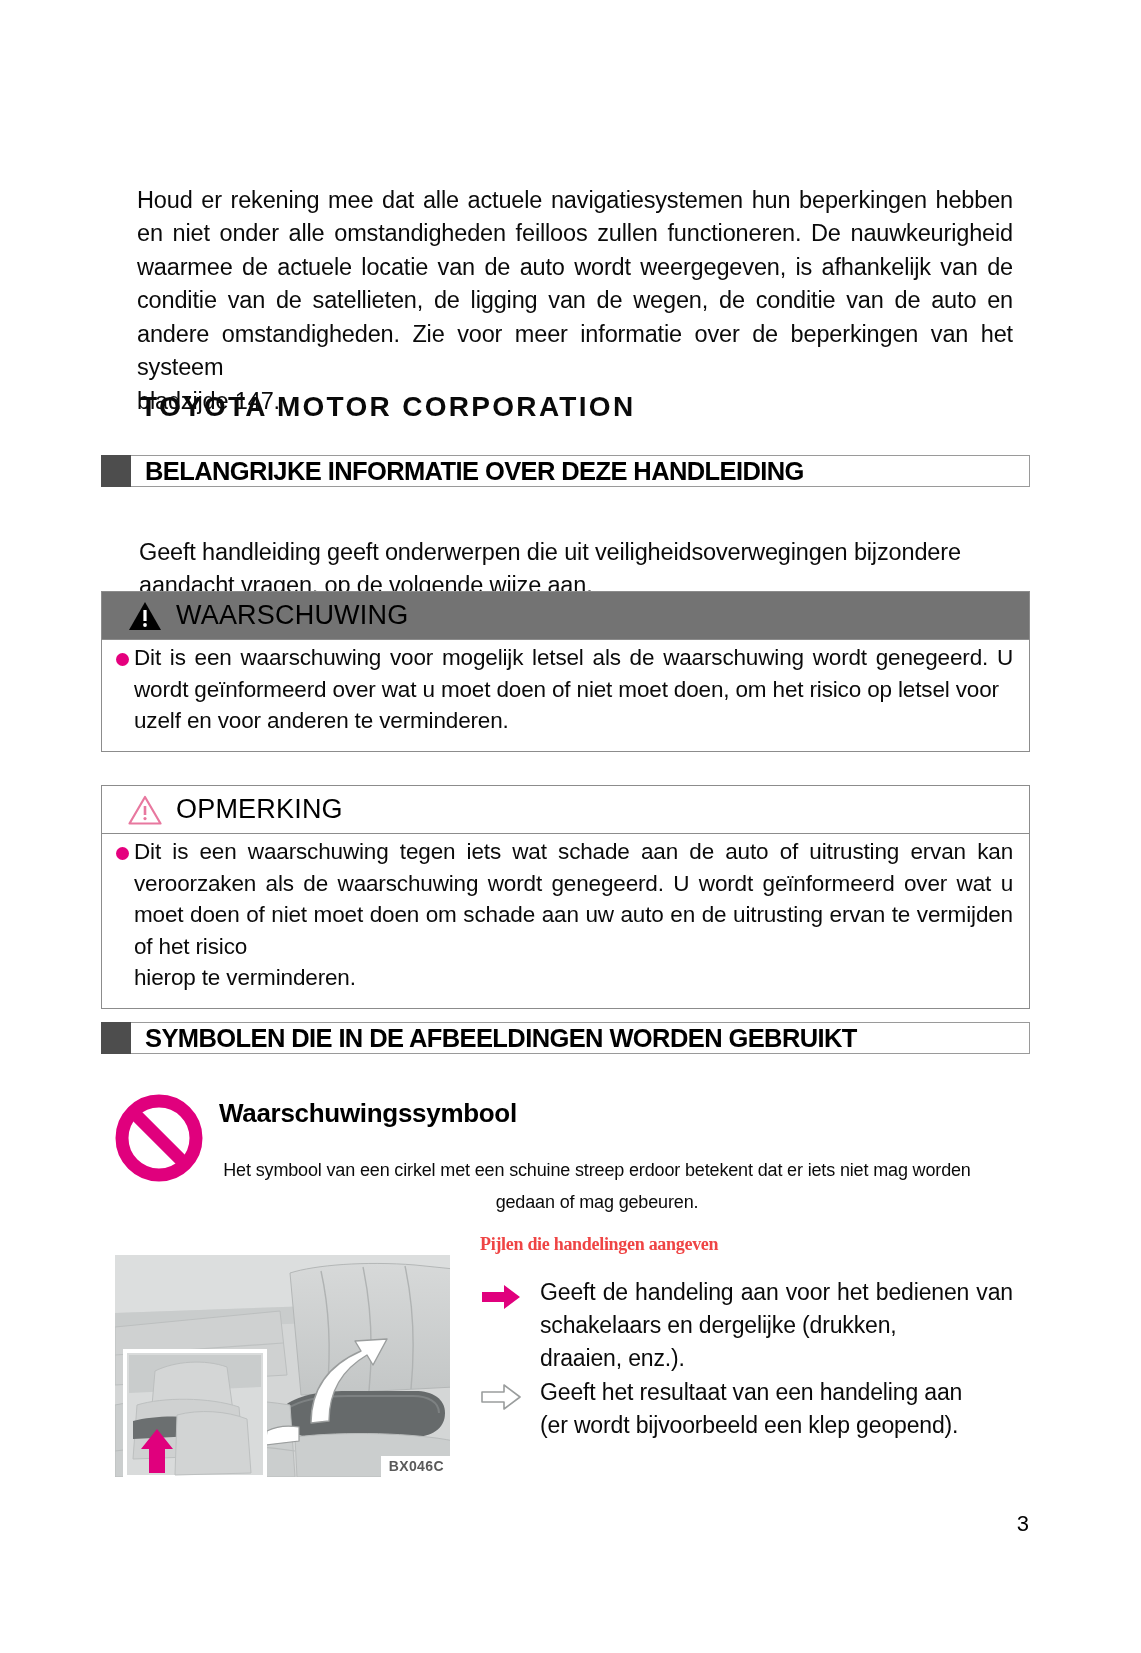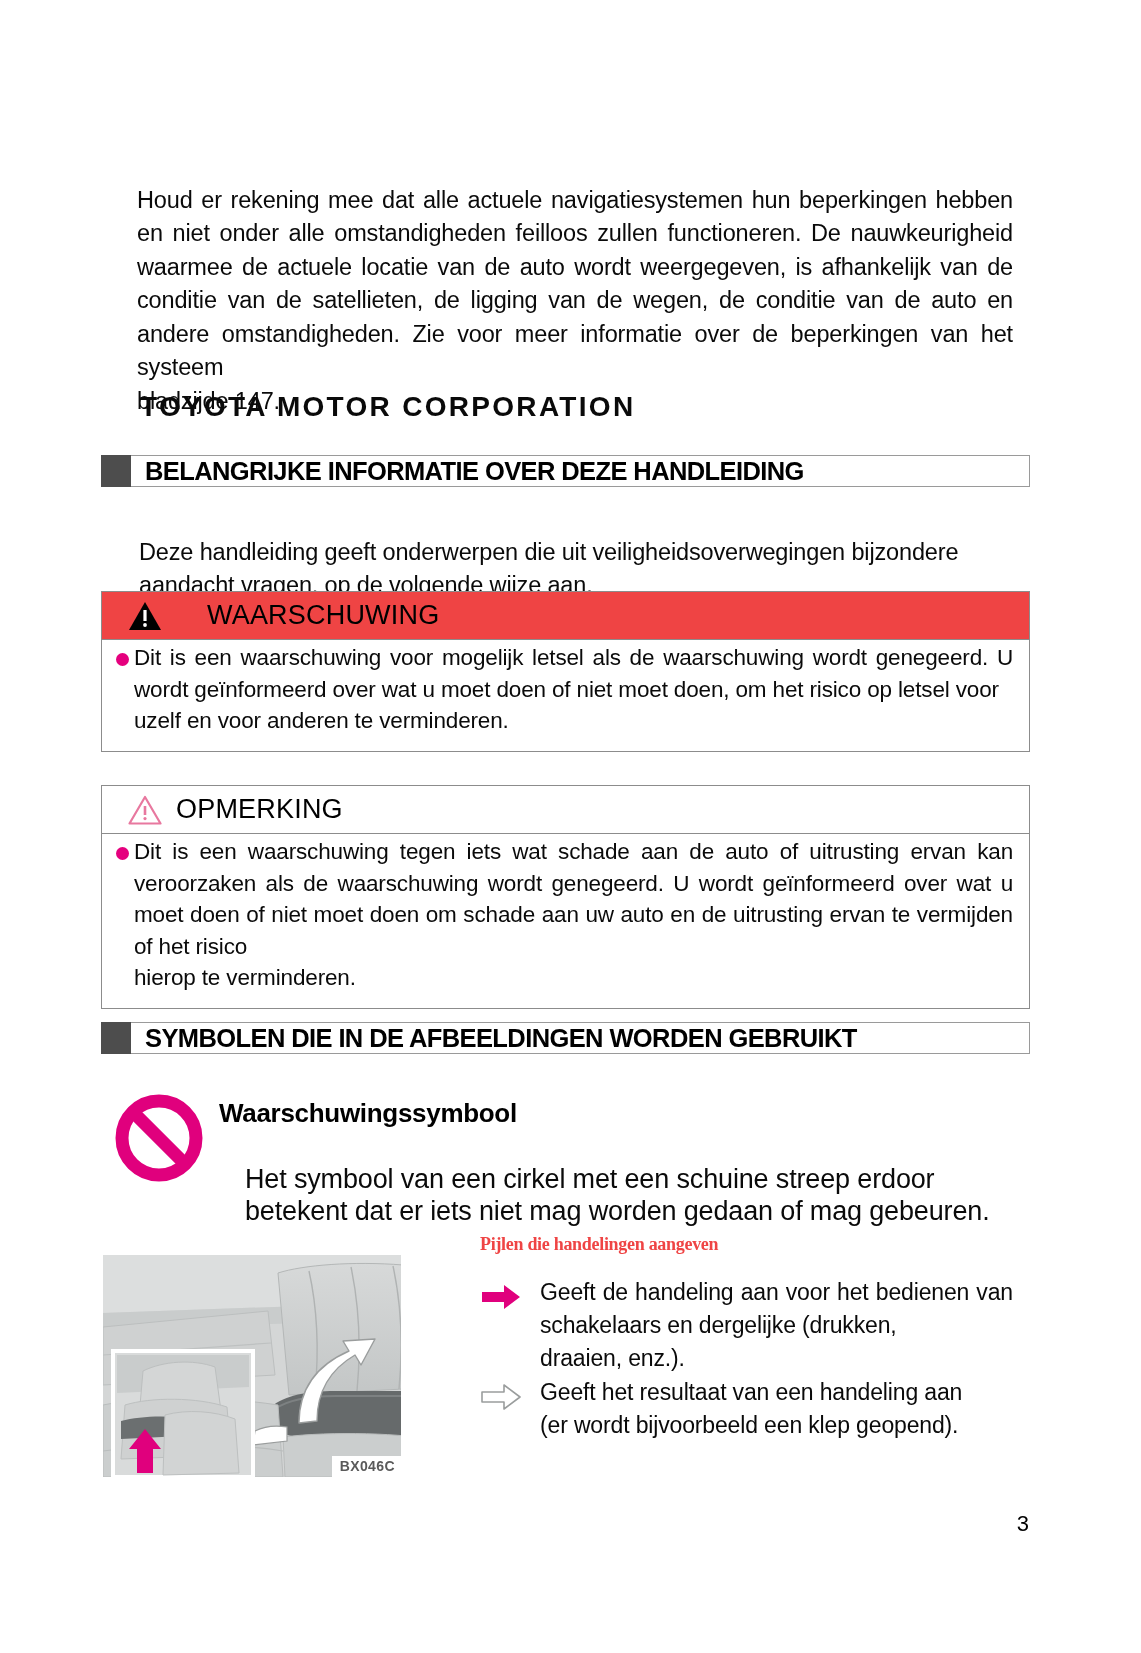--- a/index.html
+++ b/index.html
@@ -137,22 +137,21 @@
     font-size: 22.5px;
     line-height: 31.5px;
     text-align: justify;
     letter-spacing: -0.15px;
     color: #0a0a0a;
   }
   .notice-item .txt .lastline { display: block; }
 
   #box-waarschuwing { top: 591px; }
   #box-waarschuwing .notice-head {
-    background: #ef4444;
-    gap: 31px;
+    background: #737373;
   }
   #box-opmerking { top: 785px; }
   #box-opmerking .notice-head {
     background: #ffffff;
   }
 
   
   .tri-solid {
     position: relative;
     width: 34px;
@@ -180,32 +179,31 @@
     top: 1098px;
     font-size: 26px;
     font-weight: bold;
     letter-spacing: -0.3px;
     color: #000;
   }
   #waarschuwingssymbool-text {
     left: 219px;
     top: 1136px;
     width: 756px;
-    font-size: 27px;
+    font-size: 18px;
     line-height: 32px;
-    text-align: left;
-    margin-left: 26px;
+    text-align: center;
   }
 
   
   #illustration {
     position: absolute;
-    left: 103px;
+    left: 115px;
     top: 1255px;
-    width: 298px;
+    width: 335px;
     height: 222px;
     background: #404040;
     overflow: hidden;
   }
   #illustration .code-label {
     position: absolute;
     right: 0px;
     bottom: 0px;
     background: #ffffff;
     color: #5a5a5a;
@@ -269,21 +267,21 @@
 
   <div id="corporation-line">TOYOTA MOTOR CORPORATION</div>
 
   <div class="section-header" id="header-belangrijke">
     <div class="sq"></div>
     <div class="bar">
       <span class="title">BELANGRIJKE INFORMATIE OVER DEZE HANDLEIDING</span>
     </div>
   </div>
 
-  <p class="body-par" id="intro-handleiding"><span>Deze handleiding geeft onderwerpen die uit veiligheidsoverwegingen bijzondere</span><span class="lastline">aandacht vragen, op de volgende wijze aan.</span></p>
+  <p class="body-par" id="intro-handleiding"><span>Geeft handleiding geeft onderwerpen die uit veiligheidsoverwegingen bijzondere</span><span class="lastline">aandacht vragen, op de volgende wijze aan.</span></p>
 
   <div class="notice-box" id="box-waarschuwing">
     <div class="notice-head">
       <span class="tri-solid">
         <svg width="34" height="30" viewBox="0 0 34 30">
           <polygon points="17,1 33,29 1,29" fill="#000000"></polygon>
           <rect x="15.4" y="9" width="3.2" height="11" fill="#ffffff"></rect>
           <circle cx="17" cy="24" r="1.9" fill="#ffffff"></circle>
         </svg>
       </span>

